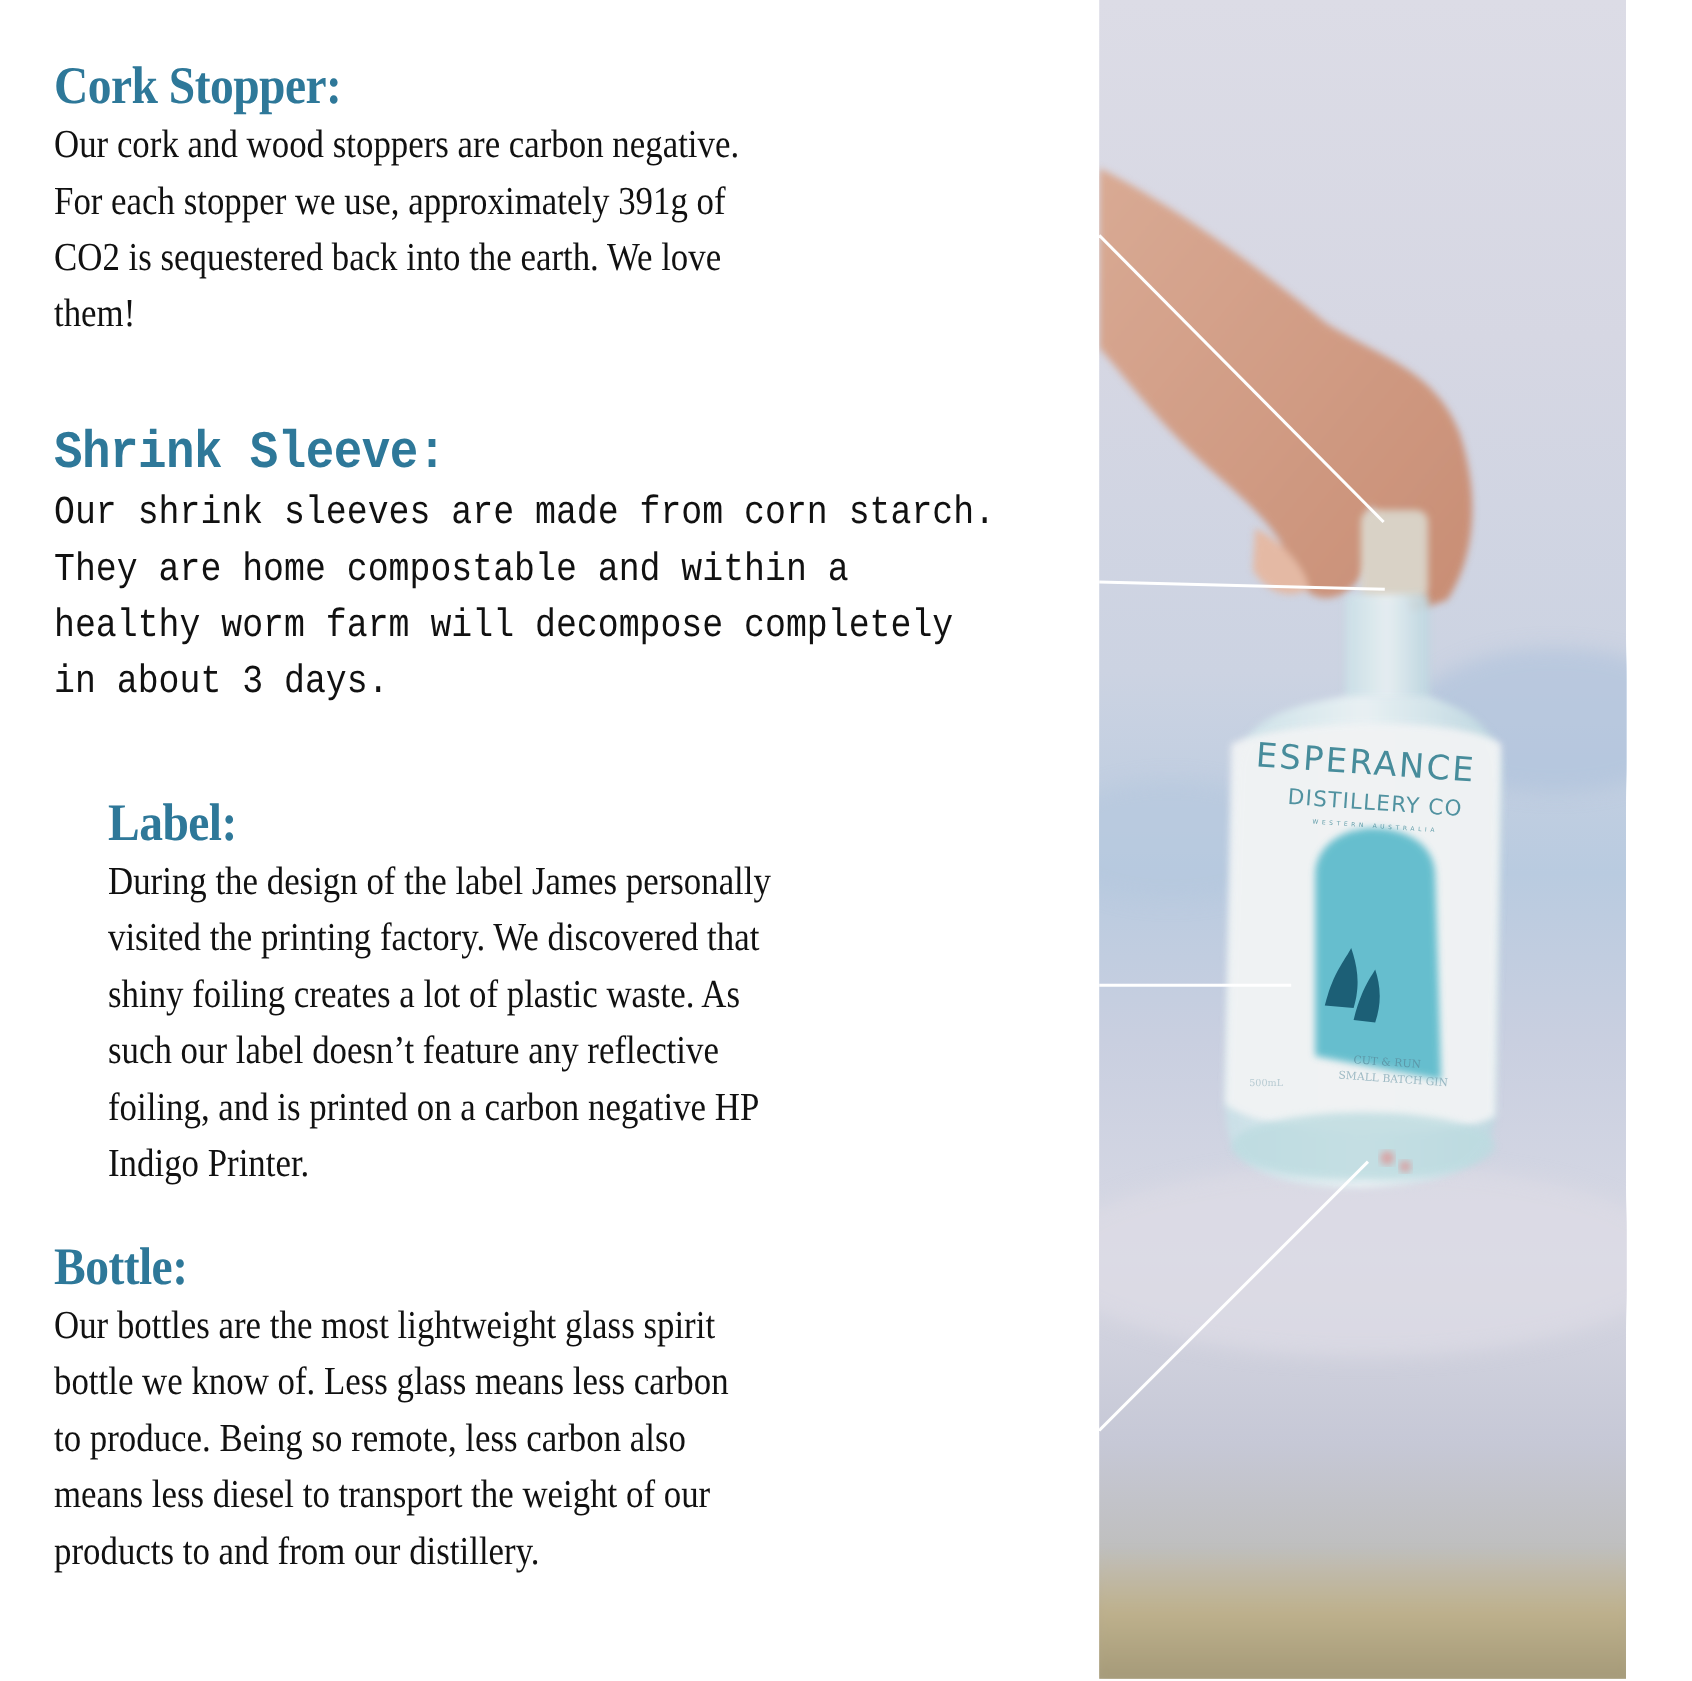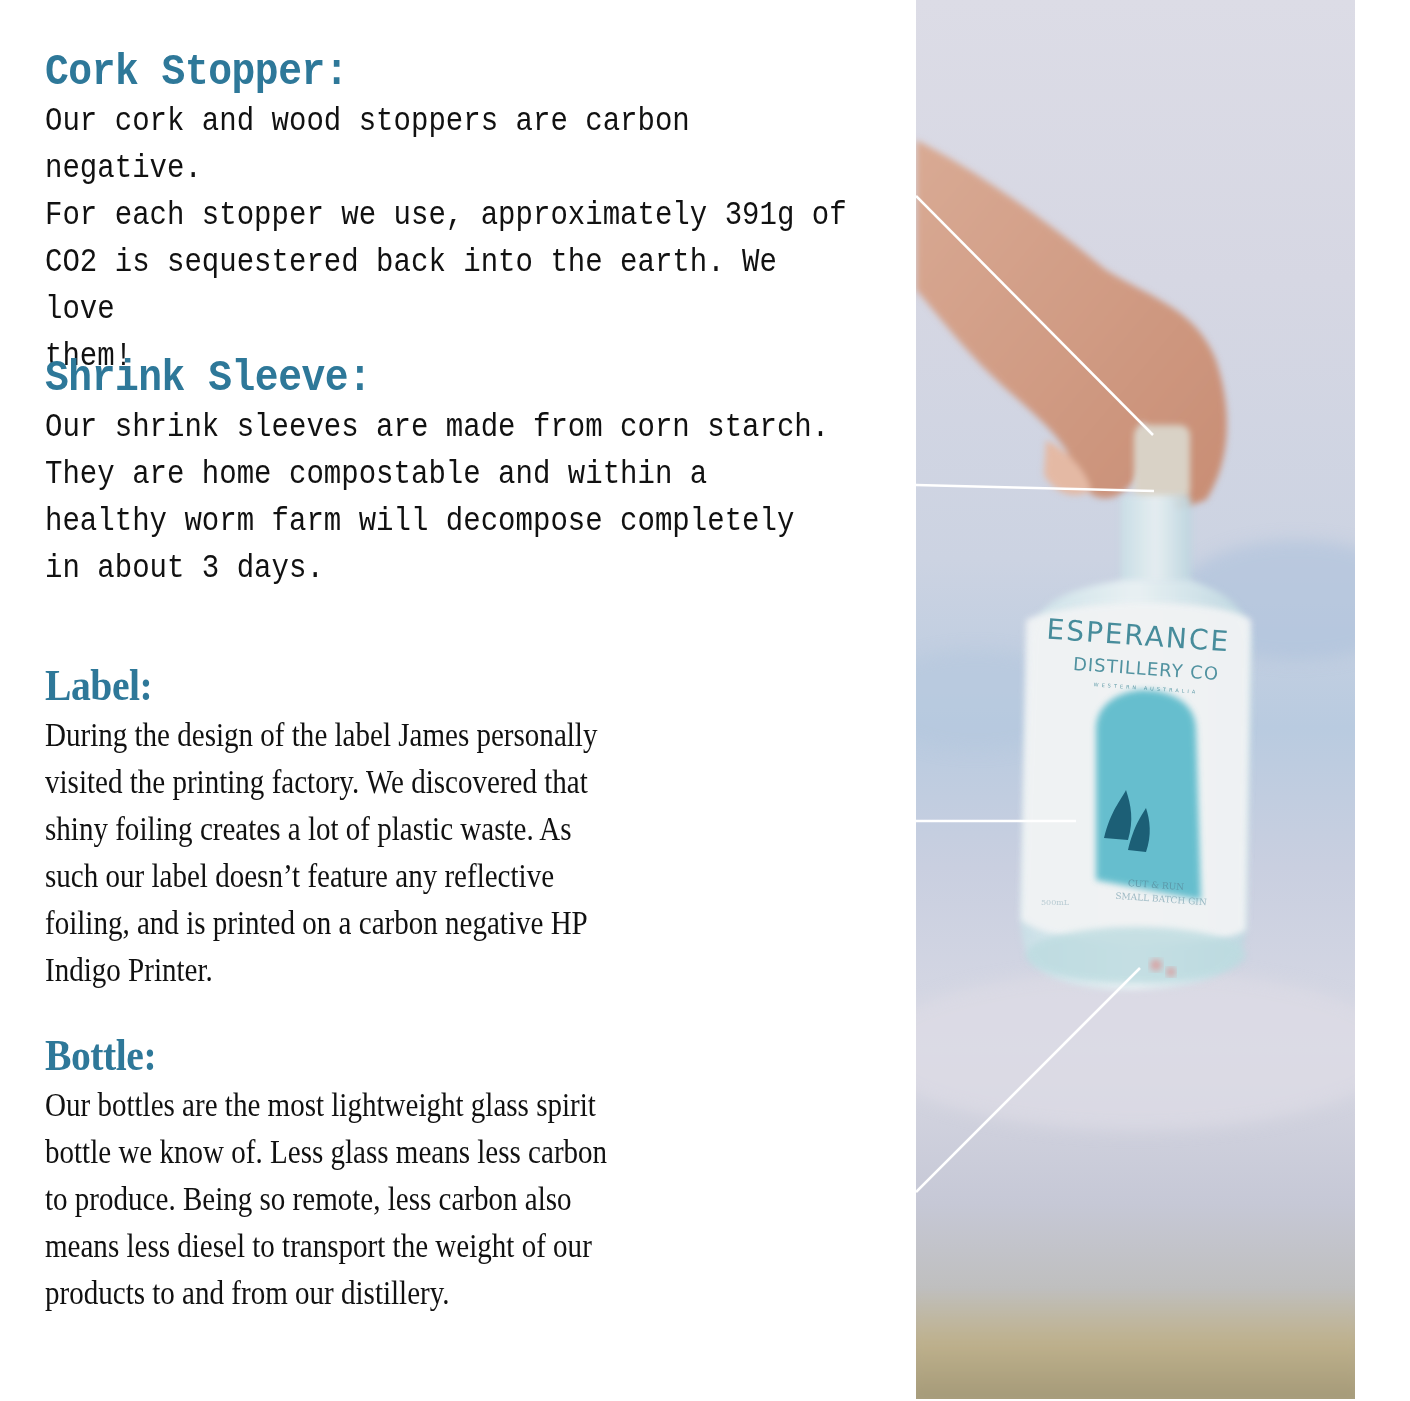--- a/index.html
+++ b/index.html
@@ -22,41 +22,41 @@
   .photo {
     position: absolute; left: 916px; top: 0; width: 439px; height: 1399px; overflow: hidden;
     background: linear-gradient(180deg, #dcdce6 0%, #d6d7e3 20%, #ccd3e2 40%, #b9cbe0 52%, #c9cfe0 62%, #d8d9e4 75%, #c6c8d6 86%, #bfbfbf 92%, #b9ad8f 96%, #a99f80 100%);
   }
   .photo svg { position: absolute; left: 0; top: 0; }
 </style>
 </head>
 <body>
 
 <div class="text-col">
-  <div class="section" style="top:46px;font-family:Liberation Mono, monospace;">
+  <div class="section" style="top:46px;">
     <h2 class="heading">Cork Stopper:</h2>
     <div class="body-text">
       <div>Our cork and wood stoppers are carbon negative.</div>
       <div>For each stopper we use, approximately 391g of</div>
       <div>CO2 is sequestered back into the earth. We love</div>
       <div>them!</div>
     </div>
   </div>
 
   <div class="section" style="top:352px;font-family:Liberation Mono, monospace;">
     <h2 class="heading">Shrink Sleeve:</h2>
     <div class="body-text">
       <div>Our shrink sleeves are made from corn starch.</div>
       <div>They are home compostable and within a</div>
       <div>healthy worm farm will decompose completely</div>
       <div>in about 3 days.</div>
     </div>
   </div>
 
-  <div class="section" style="top:660px;">
+  <div class="section" style="top:660px;margin-left:45px;">
     <h2 class="heading">Label:</h2>
     <div class="body-text">
       <div>During the design of the label James personally</div>
       <div>visited the printing factory. We discovered that</div>
       <div>shiny foiling creates a lot of plastic waste. As</div>
       <div>such our label doesn’t feature any reflective</div>
       <div>foiling, and is printed on a carbon negative HP</div>
       <div>Indigo Printer.</div>
     </div>
   </div>

